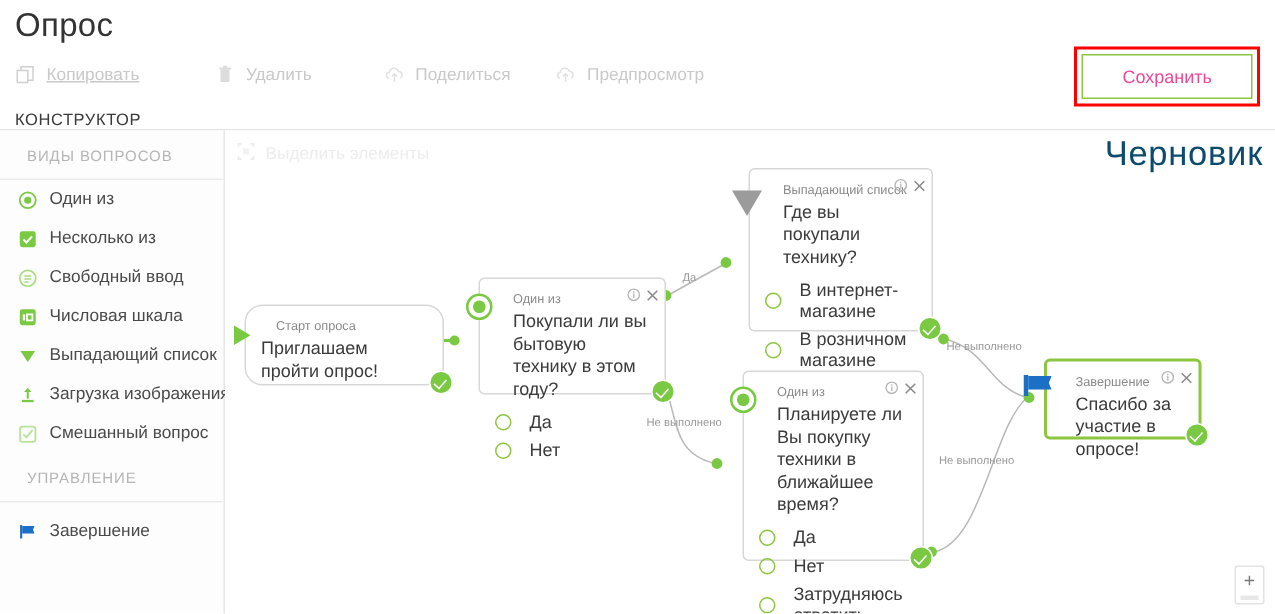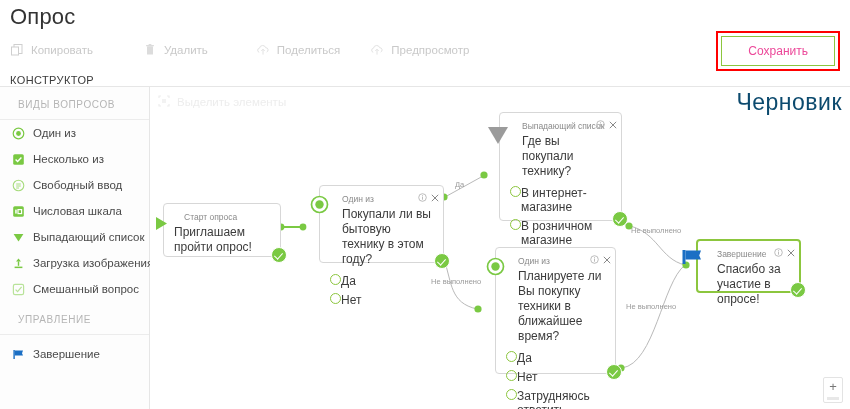--- a/index.html
+++ b/index.html
@@ -32,21 +32,21 @@
   }
   .tb-item {
     display: flex;
     align-items: center;
     gap: 7px;
     color: #c9c9c9;
     font-size: 11.5px;
     white-space: nowrap;
   }
   .tb-item .tb-ico { width:14px; height:14px; display:block; }
-  .tb-gap-1 { margin-left: 0px; }
+  .tb-gap-1 { margin-left: 0px; text-decoration: underline; }
   .tb-gap-2 { margin-left: 48px; }
   .tb-gap-3 { margin-left: 50px; }
   .tb-gap-4 { margin-left: 48px; }
   .tb-gap-5 { margin-left: 30px; }
 
   
   #save-wrap {
     position: absolute;
     right: 10px;
     top: -5px;
@@ -173,22 +173,22 @@
     white-space: nowrap;
   }
   .node .ntext {
     font-size: 12px;
     color: #3b3b3b;
     line-height: 15px;
   }
   .node .opts { margin-top: 7px; }
   .opt {
     display: flex;
-    align-items: flex-start;
-    gap: 0;
+    align-items: center;
+    gap: 12px;
     font-size: 12px;
     color: #3b3b3b;
     line-height: 14px;
     margin-bottom: 5px;
   }
   .opt .radio {
     width: 11px; height: 11px;
     border: 1.6px solid #8cc63e;
     border-radius: 50%;
     flex: 0 0 11px;
@@ -425,21 +425,21 @@
       <path d="M472 281 C 505 276, 512 196, 535 178" fill="none" stroke="#b9b9b9" stroke-width="1"></path>
       <circle cx="471" cy="281" r="3.6" fill="#7ac943"></circle>
       <circle cx="536" cy="178" r="3.6" fill="#7ac943"></circle>
     </svg>
 
     <div class="edge-label" style="left:305px; top:93px;">Да</div>
     <div class="edge-label" style="left:281px; top:190px;">Не выполнено</div>
     <div class="edge-label" style="left:481px; top:139px;">Не выполнено</div>
     <div class="edge-label" style="left:476px; top:215px;">Не выполнено</div>
 
-    <div class="node" style="left:13px; top:116px; width:118px; height:54px;">
+    <div class="node" style="left:13px; top:116px; width:133px; height:54px;border-radius:12px;">
       <span class="left-marker" style="top:12px; left:-9px;">
         <svg width="13" height="15" viewBox="0 0 13 15">
             <path d="M1 1 L12 7.5 L1 14 Z" fill="#7ac943"></path>
           </svg>
       </span>
       <div class="ntype" style="padding-left:10px">Старт опроса</div>
       <div class="ntext">Приглашаем пройти опрос!</div>
       <div class="badge-check"></div>
     </div>
 

